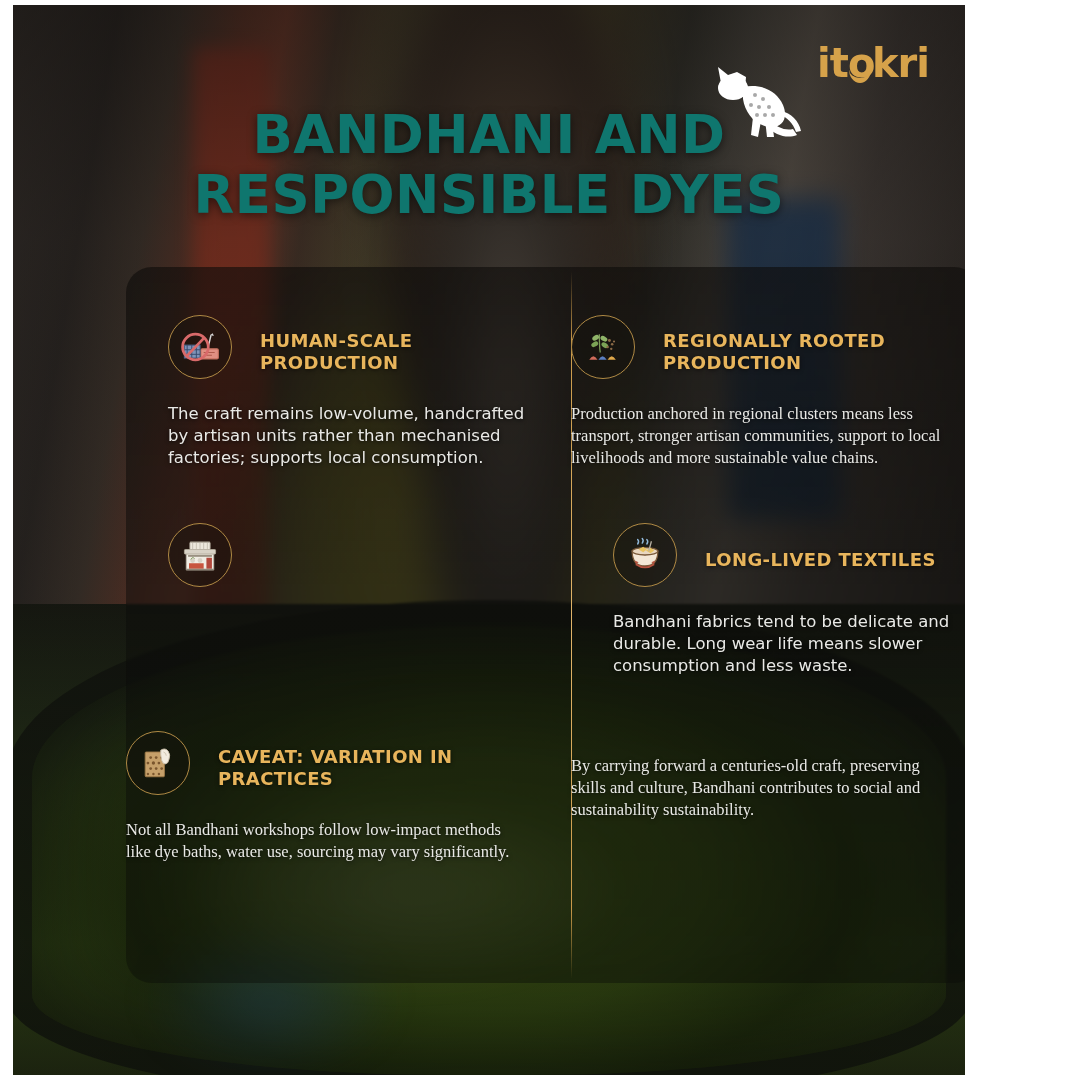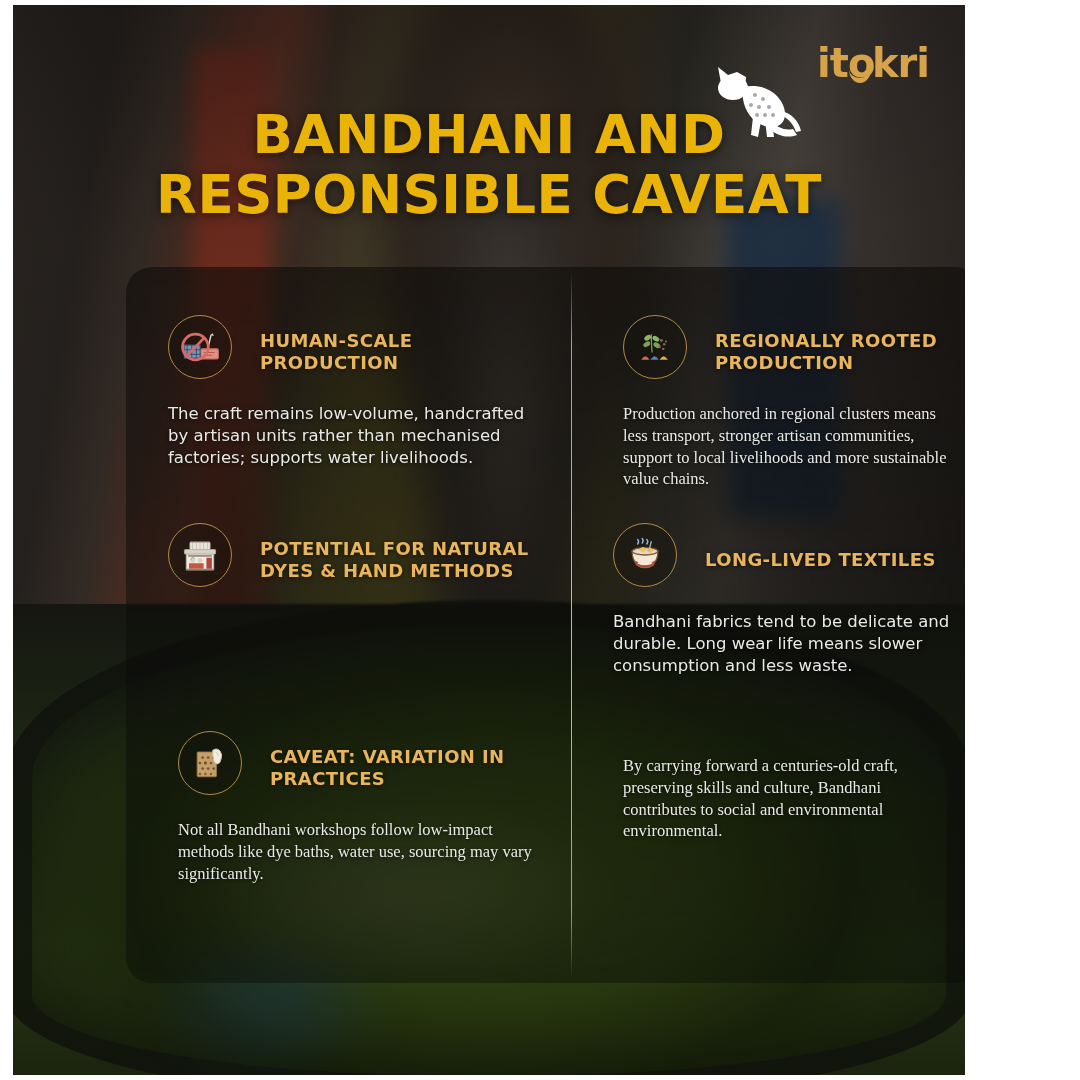--- a/index.html
+++ b/index.html
@@ -112,21 +112,21 @@
     width:88%; height:52%;
     border:0 solid #d6a24a;
     border-bottom-width:5px;
     border-radius:0 0 60% 60%;
     background:transparent;
   }
 
   .title {
     position:absolute; left:0; top:100px; width:100%;
     text-align:center;
-    color:#eab308;
+    color:#0f766e;
     font-size:53px; font-weight:800;
     letter-spacing:.5px; line-height:1.14;
     text-shadow:0 2px 10px rgba(0,0,0,.55);
     font-family:"DejaVu Sans", sans-serif;
   }
 
   .cat-mark {
     position:absolute; left:688px; top:52px;
     width:108px; height:92px;
   }
@@ -151,21 +151,21 @@
   .grid {
     position:absolute; left:113px; top:262px;
     width:854px; height:716px;
     display:grid;
     grid-template-columns:445px 409px;
     grid-template-rows:208px 208px 300px;
     padding:48px 0 0 0;
   }
   .cell { position:relative; padding-right:28px; }
   .cell.left  { padding-left:42px; }
-  .cell.right { padding-left:52px; }
+  .cell.right { }
 
   .item-head { display:flex; align-items:center; gap:28px; }
 
   .badge {
     flex:0 0 auto;
     width:64px; height:64px; border-radius:50%;
     border:1.5px solid #b08a45;
     display:flex; align-items:center; justify-content:center;
     background:rgba(20,16,12,.35);
     overflow:hidden;
@@ -235,21 +235,21 @@
           <circle cx="68" cy="50" r="2"></circle>
         <circle cx="50" cy="48" r="2"></circle>
           <circle cx="64" cy="58" r="2"></circle>
         <circle cx="72" cy="58" r="2"></circle>
           <circle cx="56" cy="58" r="2"></circle>
       </g>
     </svg>
 
     <div class="title">
       <div>BANDHANI AND</div>
-      <div>RESPONSIBLE CAVEAT</div>
+      <div>RESPONSIBLE DYES</div>
     </div>
   </div>
 
   <div class="panel"></div>
   <div class="divider"></div>
 
   <div class="grid">
 
     <div class="cell left">
       <div class="item-head">
@@ -260,21 +260,21 @@
             <path d="M36 11 L32 28" stroke="#d8d8d8" stroke-width="1.6"></path>
             <path d="M35 11 l3 -2 1 3 z" fill="#d8d8d8"></path>
             <rect x="7" y="22" width="17" height="14" fill="#7d93b8" stroke="#4f6488" stroke-width="1.2"></rect>
             <path d="M10 22 v14 M15 22 v14 M20 22 v14 M7 27 h17 M7 32 h17" stroke="#33486b" stroke-width="1"></path>
             <circle cx="19" cy="24" r="14" fill="none" stroke="#d96a6a" stroke-width="3"></circle>
             <path d="M9.5 34 L28.5 14" stroke="#d96a6a" stroke-width="3"></path>
           </svg>
         </span>
         <div class="item-title">HUMAN-SCALE PRODUCTION</div>
       </div>
-      <div class="item-body">The craft remains low-volume, handcrafted by artisan units rather than mechanised factories; supports water livelihoods.</div>
+      <div class="item-body">The craft remains low-volume, handcrafted by artisan units rather than mechanised factories; supports local consumption.</div>
     </div>
 
     <div class="cell right">
       <div class="item-head">
         <span class="badge">
           <svg viewBox="0 0 48 48" aria-hidden="true">
             <path d="M20 10 C20 18 20 24 21 30" stroke="#7d9b5a" stroke-width="1.4" fill="none"></path>
             <ellipse cx="16" cy="14" rx="4" ry="2.6" fill="#8fb468" transform="rotate(-32 16 14)"></ellipse>
             <ellipse cx="25" cy="15" rx="4" ry="2.6" fill="#8fb468" transform="rotate(28 25 15)"></ellipse>
             <ellipse cx="15" cy="21" rx="4" ry="2.6" fill="#7ba356" transform="rotate(-28 15 21)"></ellipse>
@@ -306,21 +306,20 @@
             <path d="M13 10 h22 M16 10 v8 M20 10 v8 M24 10 v8 M28 10 v8 M32 10 v8" stroke="#b9b2a4" stroke-width=".8"></path>
             <rect x="11" y="24" width="26" height="2" fill="#9a9182"></rect>
             <rect x="31" y="27" width="6" height="12" fill="#b2483c"></rect>
             <rect x="12" y="33" width="16" height="6" fill="#c8553f"></rect>
             <circle cx="16" cy="30" r="2.6" fill="#d8d2c6"></circle>
             <circle cx="24" cy="30" r="2.6" fill="#d8d2c6"></circle>
             <path d="M14 29 q2 -4 4 -1" stroke="#7d9b5a" stroke-width="1" fill="none"></path>
             <rect x="9" y="39" width="30" height="2" fill="#8d8576"></rect>
           </svg>
         </span>
-        <div class="item-title">POTENTIAL FOR NATURAL DYES &amp; HAND METHODS</div>
       </div>
     </div>
 
     <div class="cell left">
       <div class="item-head">
         <span class="badge">
           <svg viewBox="0 0 48 48" aria-hidden="true">
             <g stroke="#8fb6d6" stroke-width="1.6" fill="none" stroke-linecap="round">
               <path d="M16 12 q2 -3 0 -5"></path>
               <path d="M21 11 q2 -3 0 -5"></path>
@@ -363,17 +362,17 @@
             <path d="M27 10 q5 -3 8 1 q3 4 1 9 q-1 5 -4 5 q-3 0 -4 -4 l-1 -6 z" fill="#f3ece0" stroke="#c9bda8" stroke-width="1"></path>
             <path d="M30 12 q3 1 3 4" stroke="#c9bda8" stroke-width=".9" fill="none"></path>
           </svg>
         </span>
         <div class="item-title">CAVEAT: VARIATION IN PRACTICES</div>
       </div>
       <div class="item-body">Not all Bandhani workshops follow low-impact methods like dye baths, water use, sourcing may vary significantly.</div>
     </div>
 
     <div class="cell right">
-      <div class="item-body">By carrying forward a centuries-old craft, preserving skills and culture, Bandhani contributes to social and environmental environmental.</div>
+      <div class="item-body">By carrying forward a centuries-old craft, preserving skills and culture, Bandhani contributes to social and sustainability sustainability.</div>
     </div>
 
   </div>
 </div>
 
 </body></html>

